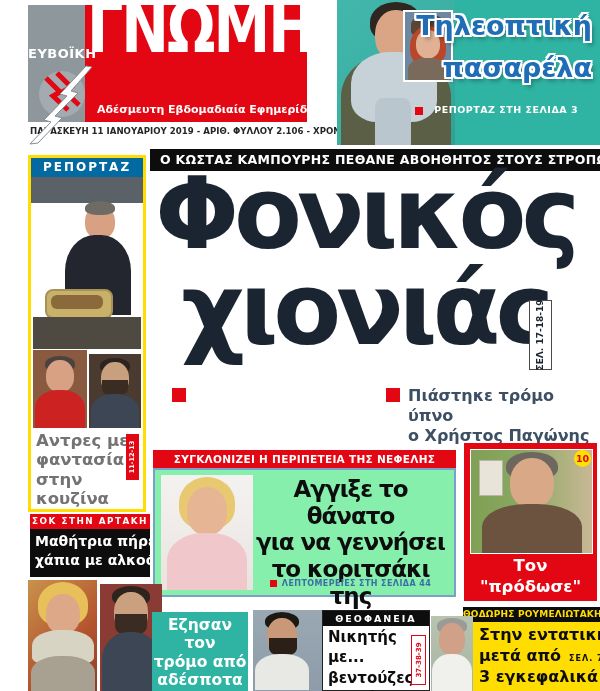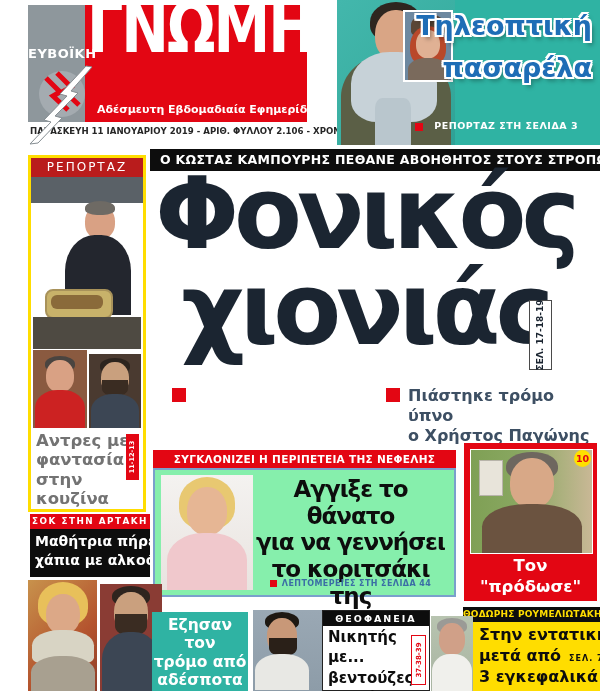--- a/index.html
+++ b/index.html
@@ -14,33 +14,33 @@
   .mast-red{left:85px;top:5px;width:222px;height:117px;background:#e30613;overflow:hidden;}
   .mast-region{left:28px;top:46px;width:57px;text-align:center;color:#fff;font-size:13px;font-weight:bold;letter-spacing:.5px;}
   .mast-title{left:87px;top:-8px;color:#fff;font-size:57px;font-weight:bold;letter-spacing:-2px;transform:scaleY(1.25);transform-origin:top left;line-height:1;}
   .mast-sub{left:97px;top:103px;color:#fff;font-size:11px;font-weight:bold;white-space:nowrap;}
   .mast-logo{left:28px;top:66px;width:72px;height:72px;overflow:visible;z-index:3;}
   .dateline{left:30px;top:126px;width:330px;font-size:8.6px;font-weight:bold;color:#262626;white-space:nowrap;}
   
   .tr-box{left:337px;top:0;width:263px;height:145px;background:#2fb3a3;overflow:hidden;}
   .tr-line{position:absolute;right:8px;white-space:nowrap;color:#1e6db6;font-weight:bold;font-size:27px;
     text-shadow:-2px -2px 0 #fff,2px -2px 0 #fff,-2px 2px 0 #fff,2px 2px 0 #fff,0 -2px 0 #fff,0 2px 0 #fff,-2px 0 0 #fff,2px 0 0 #fff,3px 4px 4px rgba(0,0,0,.35);}
-  .tr-kicker{position:absolute;right:22px;top:120px;display:flex;align-items:flex-end;gap:11px;color:#fff;font-size:9.5px;font-weight:bold;letter-spacing:.5px;white-space:nowrap;}
+  .tr-kicker{position:absolute;right:22px;top:104px;display:flex;align-items:flex-end;gap:11px;color:#fff;font-size:9.5px;font-weight:bold;letter-spacing:.5px;white-space:nowrap;}
   .sq{display:inline-block;background:#e30613;}
   
   .lead-kicker{left:150px;top:149px;width:430px;text-align:center;}
   .lead-kicker span{display:inline-block;background:#0d0d0d;color:#fff;font-size:12.5px;font-weight:bold;letter-spacing:.3px;padding:3px 10px 4px;white-space:nowrap;}
   .lead-h{left:150px;width:430px;text-align:center;color:#1b2531;font-weight:bold;font-size:99px;letter-spacing:-5px;line-height:.96;z-index:1;}
   .vbadge{background:#fff;border:1.5px solid #4a4a4a;display:flex;align-items:center;justify-content:center;z-index:2;}
   .vbadge span{transform:rotate(-90deg);white-space:nowrap;font-weight:bold;}
   .lead-bullet{display:flex;gap:8px;color:#3d4f63;font-weight:bold;font-size:16px;line-height:1.25;}
   .lead-bullet .sq{width:14px;height:14px;margin-top:2px;flex:0 0 auto;}
   
   .rep-box{left:28px;top:155px;width:118px;height:357px;background:#fff;border:3px solid #ffdd00;box-sizing:border-box;}
-  .rep-head{background:#b91c1c;color:#fff;text-align:center;font-size:12px;font-weight:normal;letter-spacing:2px;height:19px;line-height:19px;}
+  .rep-head{background:#0369a1;color:#fff;text-align:center;font-size:12px;font-weight:bold;letter-spacing:2px;height:19px;line-height:19px;}
   .rep-caption{position:absolute;left:5px;top:273px;color:#737373;font-size:16.5px;font-weight:bold;line-height:1.17;}
   .rep-vbadge{position:absolute;right:4px;top:276px;width:13px;height:46px;background:#e30613;border:none;}
   .rep-vbadge span{color:#fff;font-size:6.5px;}
   
   .shock{left:30px;top:514px;width:120px;height:63px;background:#0d0d0d;}
   .shock-head{background:#e30613;color:#fff;text-align:center;font-size:8.8px;font-weight:bold;letter-spacing:1.5px;height:15px;line-height:15px;}
   .shock-body{color:#fff;font-weight:bold;font-size:14px;line-height:1.35;padding:3px 0 0 5px;white-space:nowrap;}
   .circle-badge{display:inline-flex;width:13px;height:13px;border-radius:50%;background:#e30613;color:#fff;font-size:8.5px;font-weight:bold;align-items:center;justify-content:center;vertical-align:1px;margin-left:3px;}
   
   .nef-kicker{left:153px;top:450px;width:303px;height:18px;background:#e30613;color:#fff;text-align:center;font-size:10.5px;font-weight:bold;line-height:18px;letter-spacing:.3px;}

